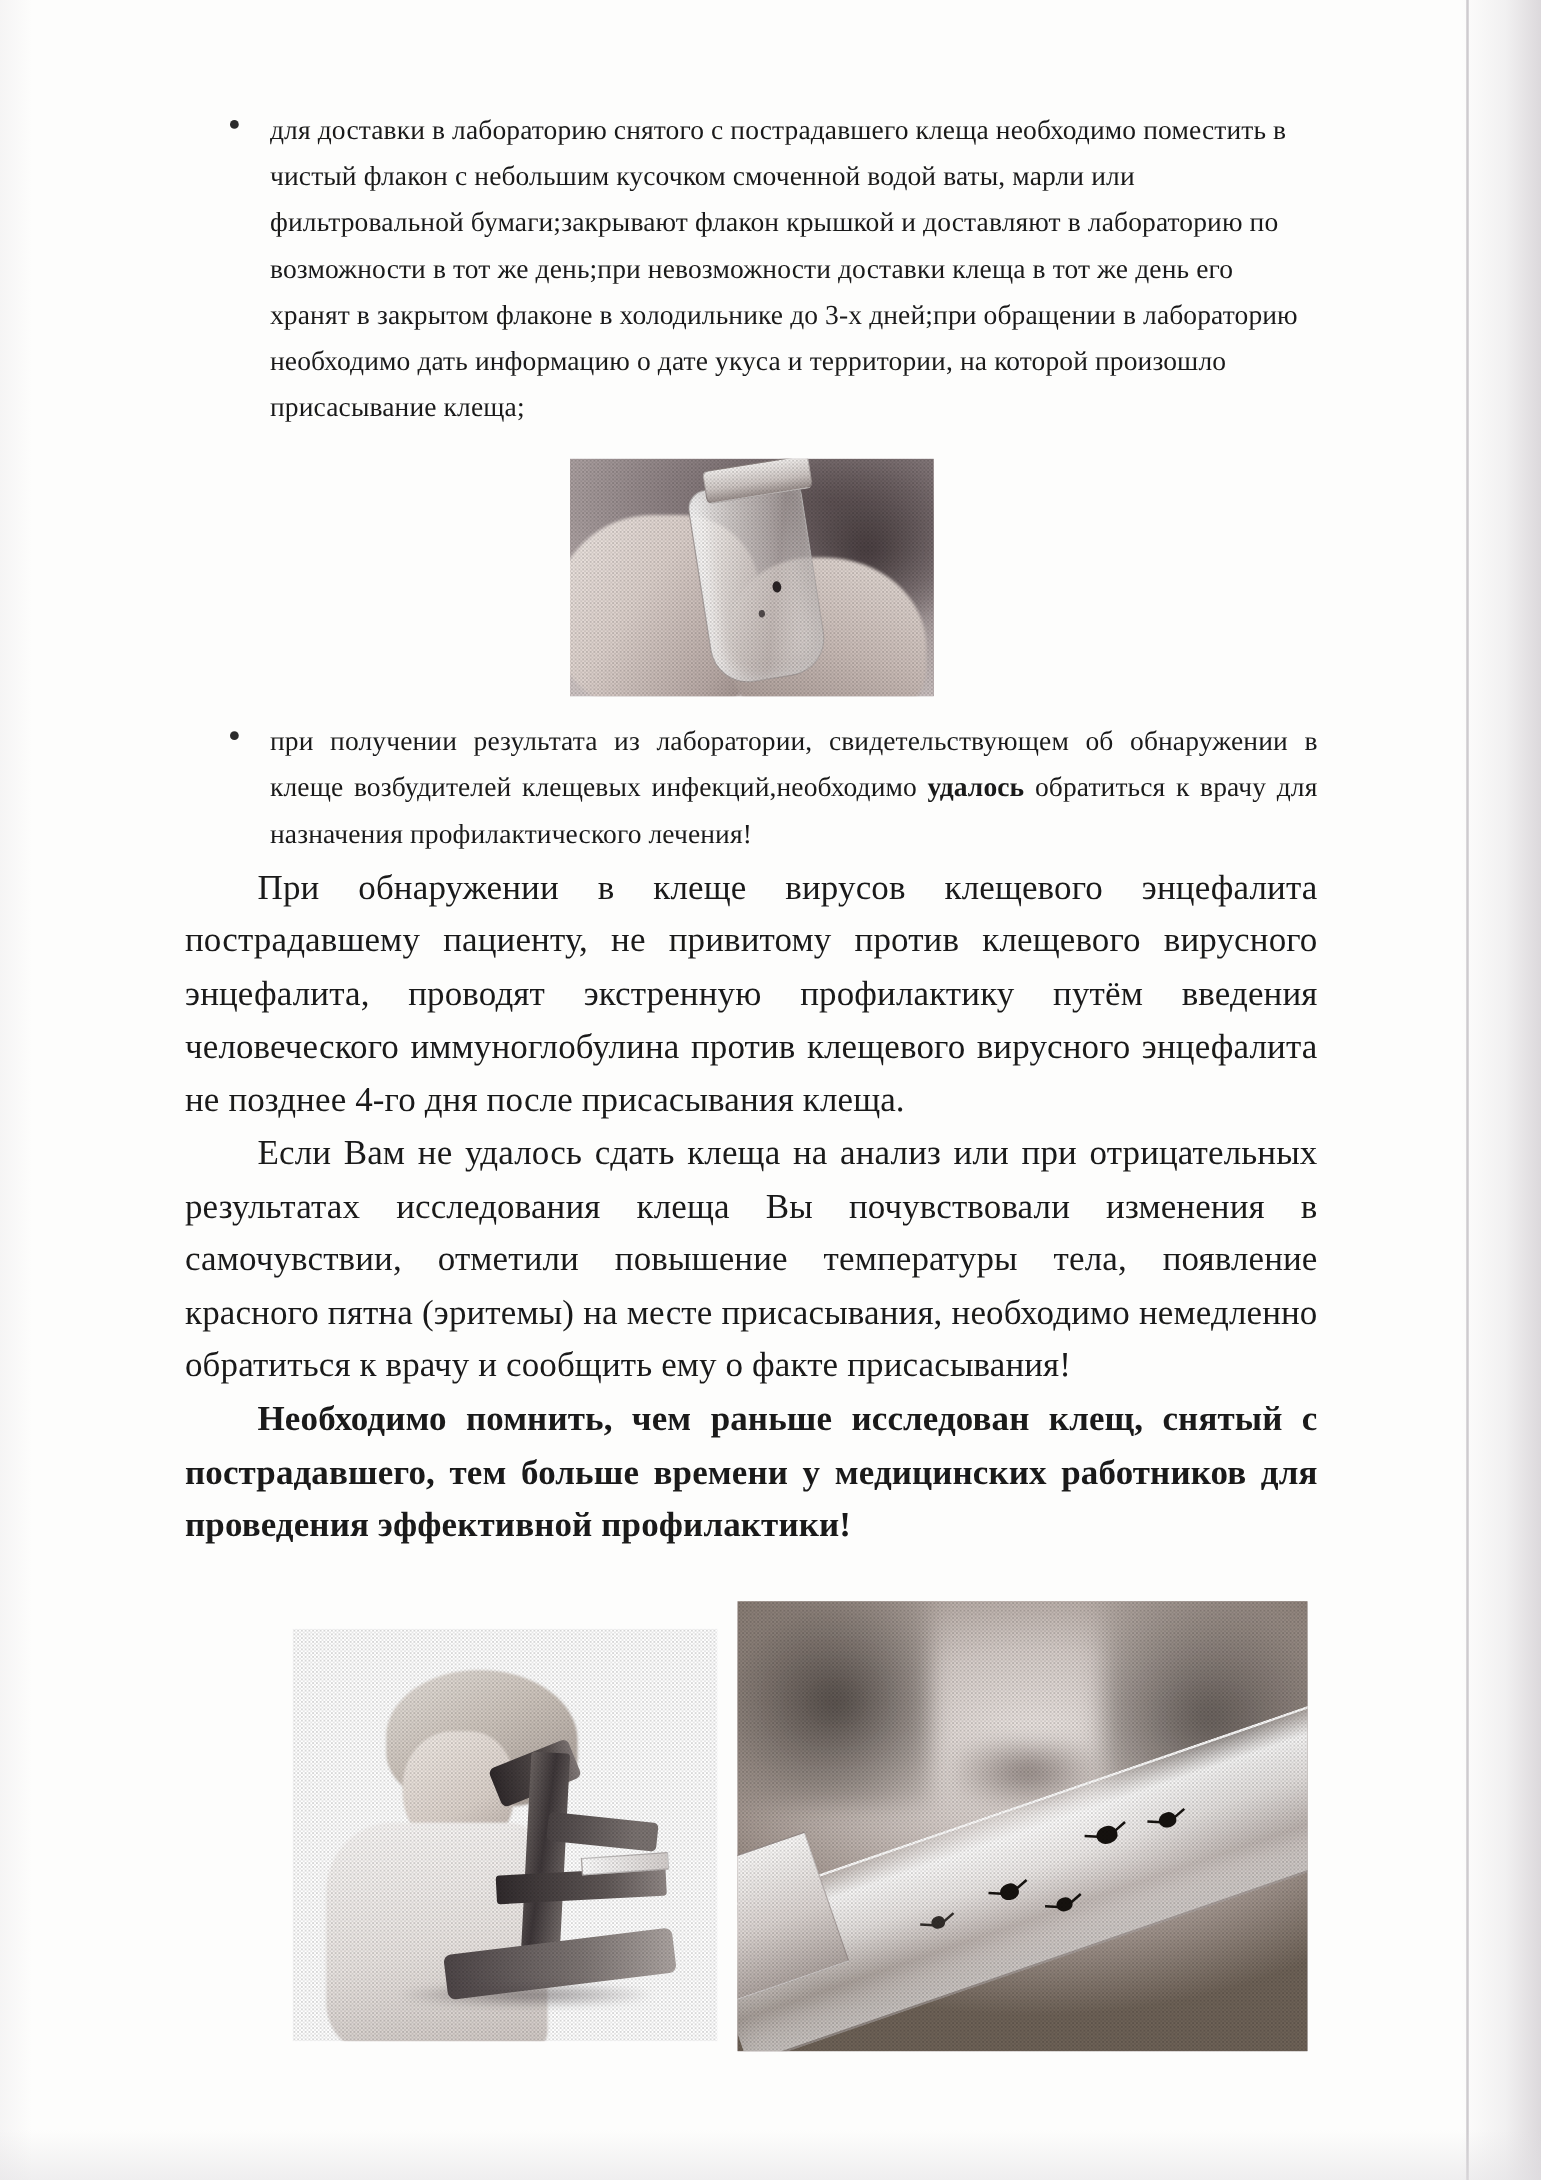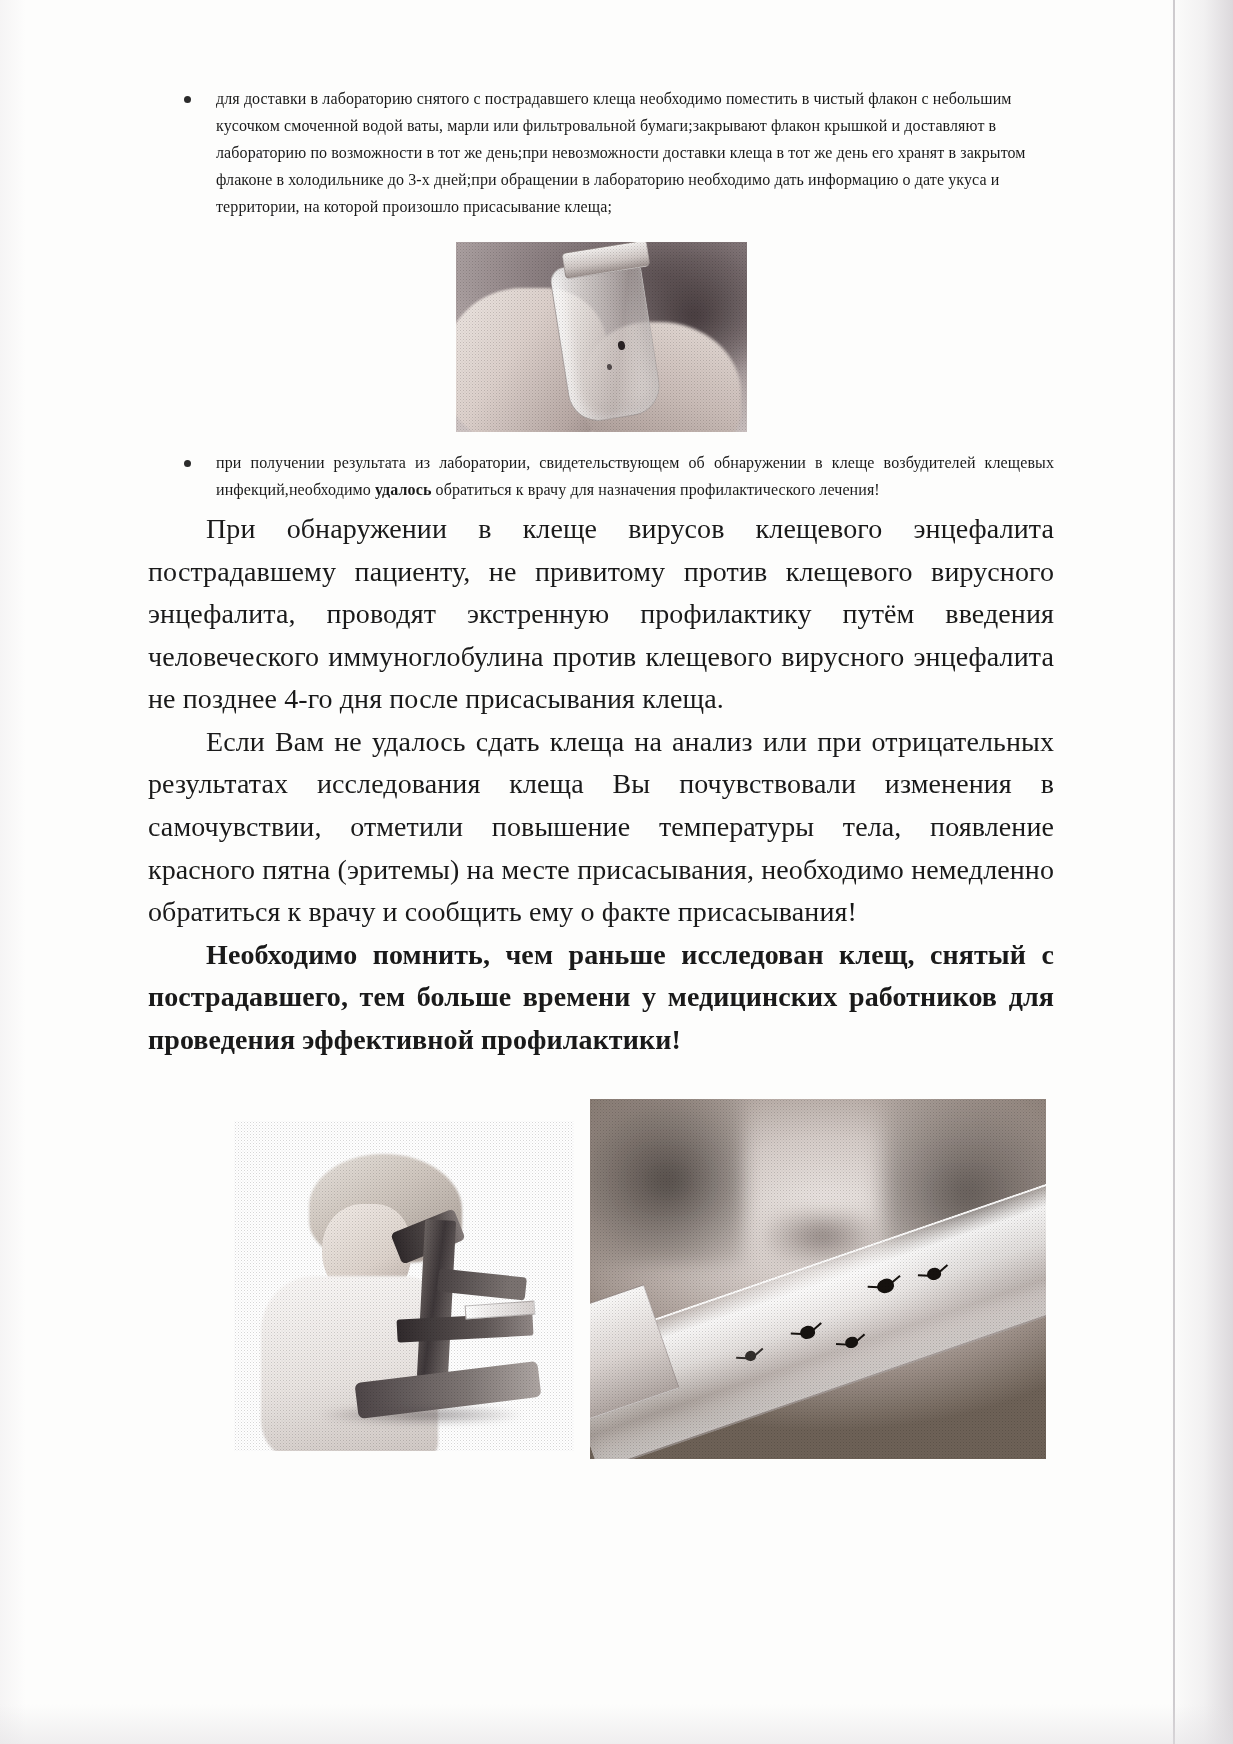--- a/index.html
+++ b/index.html
@@ -74,21 +74,21 @@
   .bullet-dot {
     position: absolute;
     left: 36px;
     top: 0.62em;
     width: 7px;
     height: 7px;
     border-radius: 50%;
     background: #2b2b2b;
   }
   .bullet-text {
-    font-size: 16px;
+    font-size: 22px;
     line-height: 1.68;
     text-align: left;
     letter-spacing: 0.1px;
   }
   .bullet-text.justified {
     text-align: justify;
     text-align-last: left;
   }
 
   

